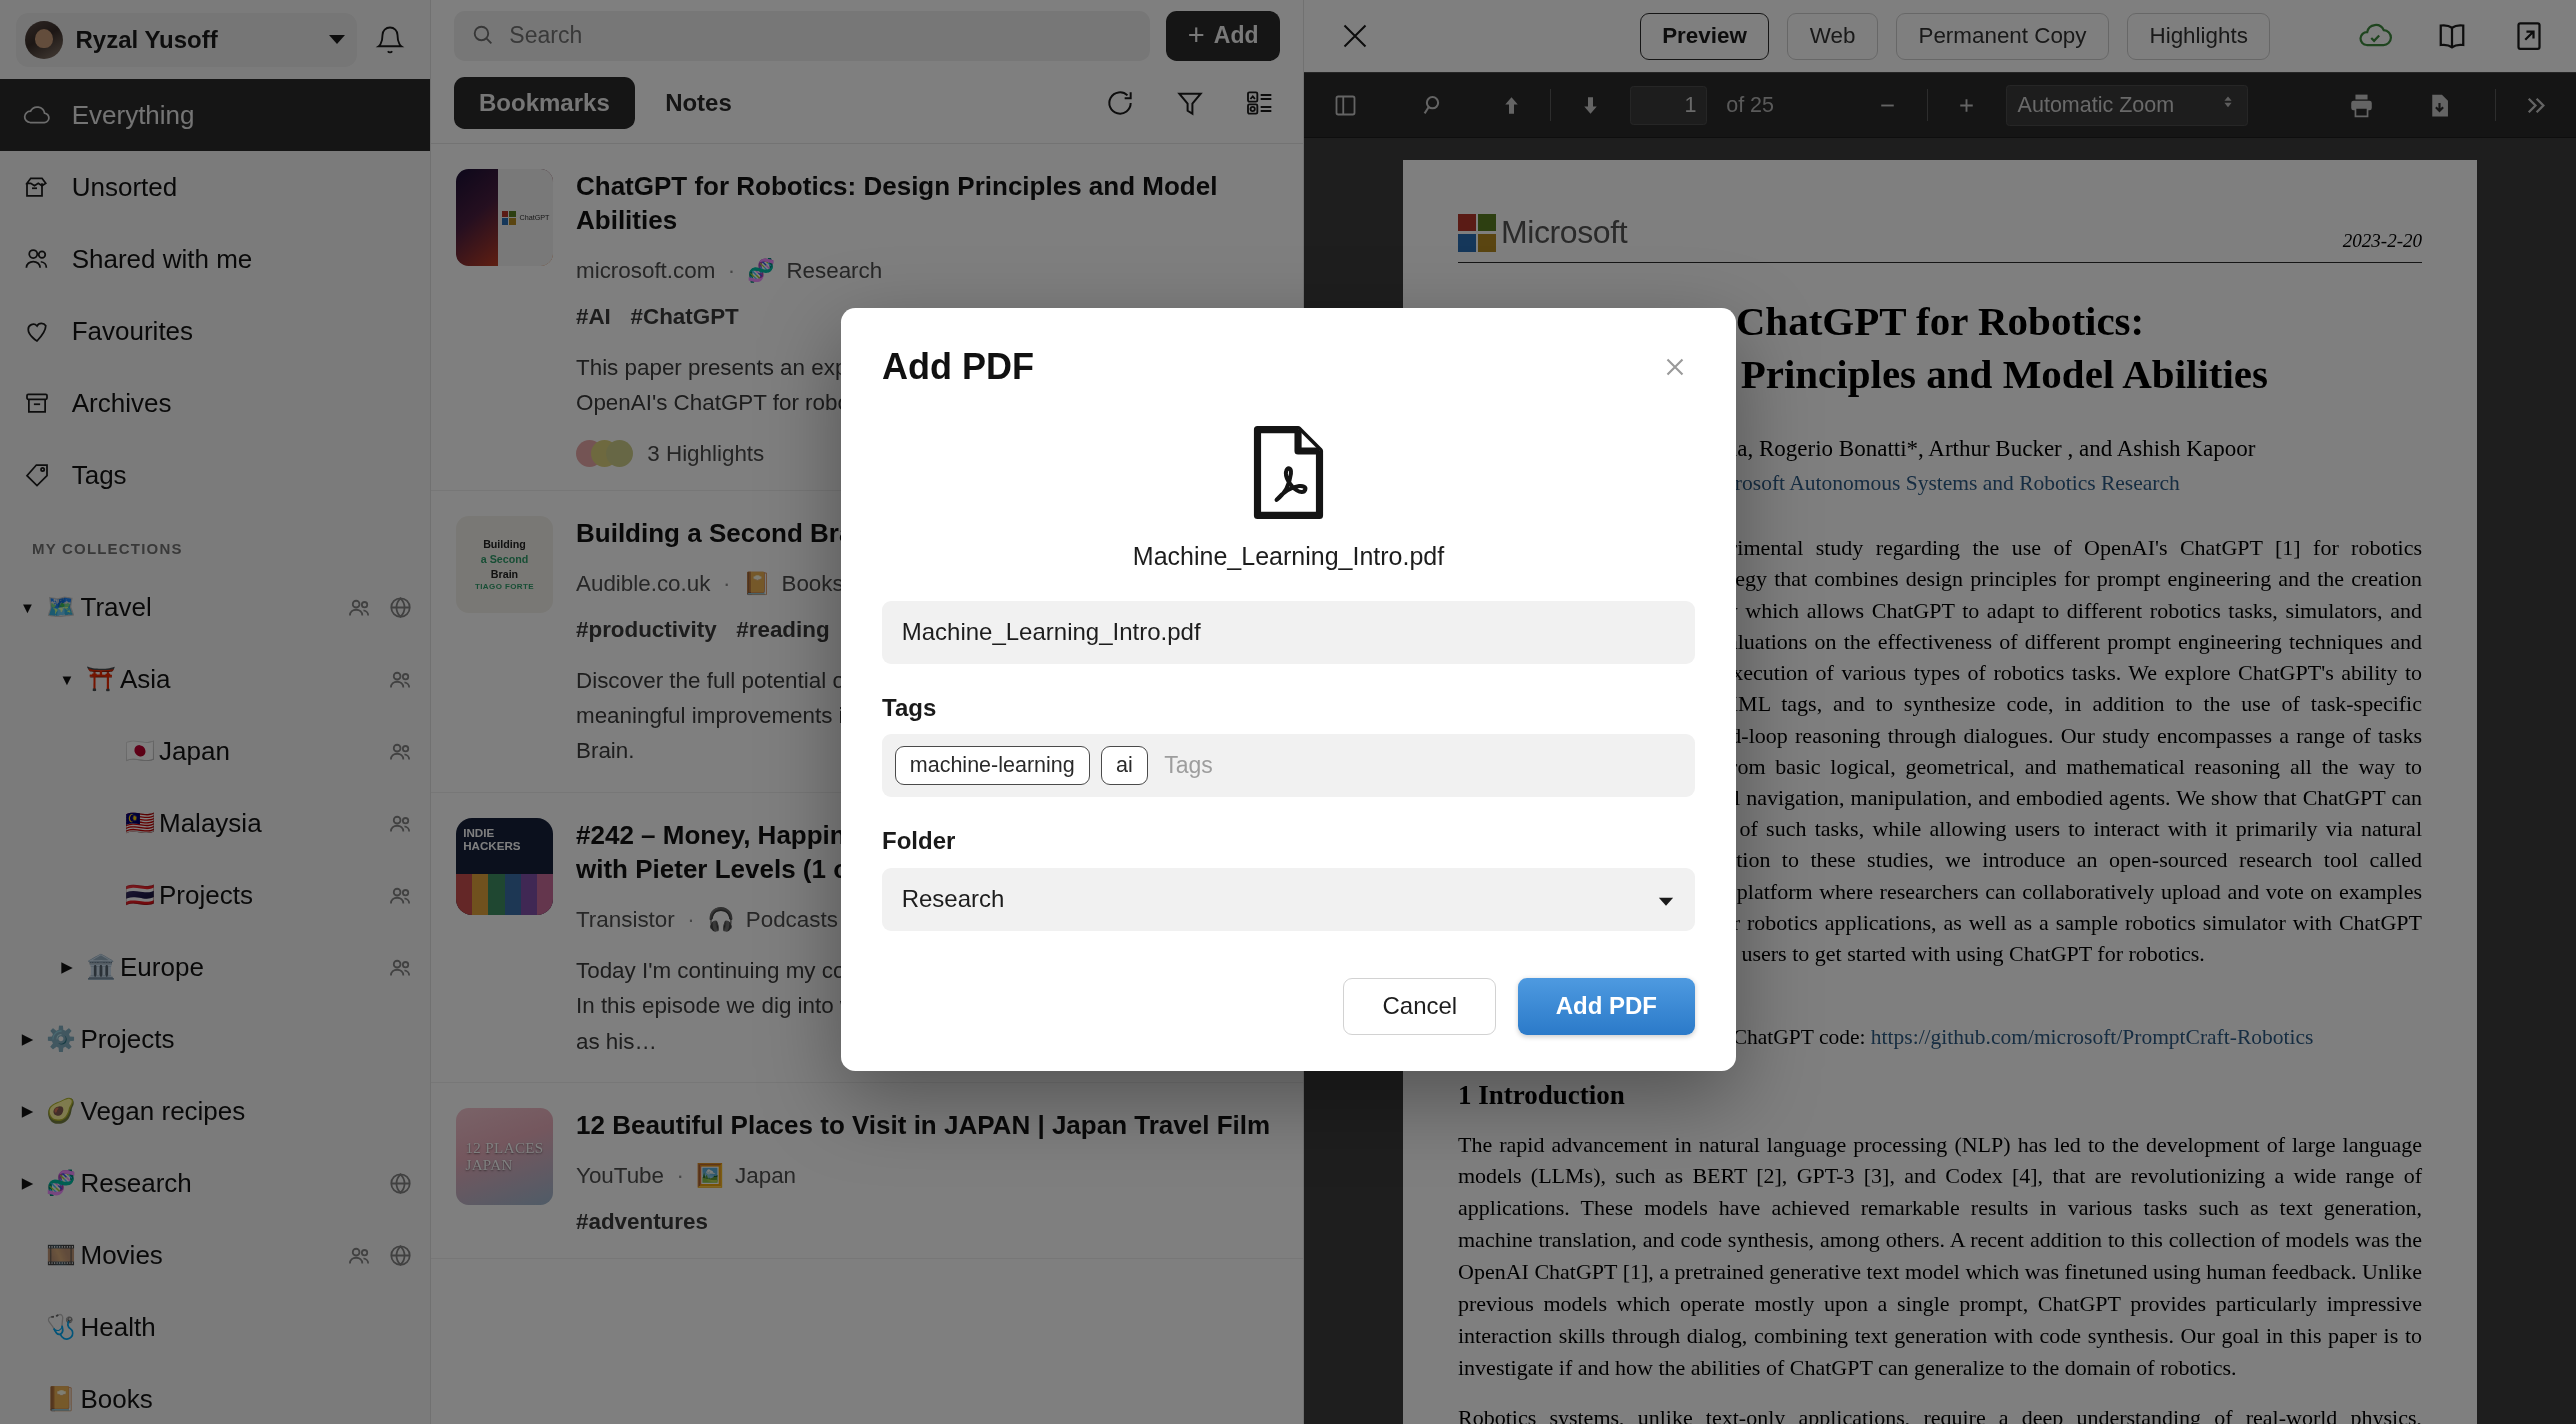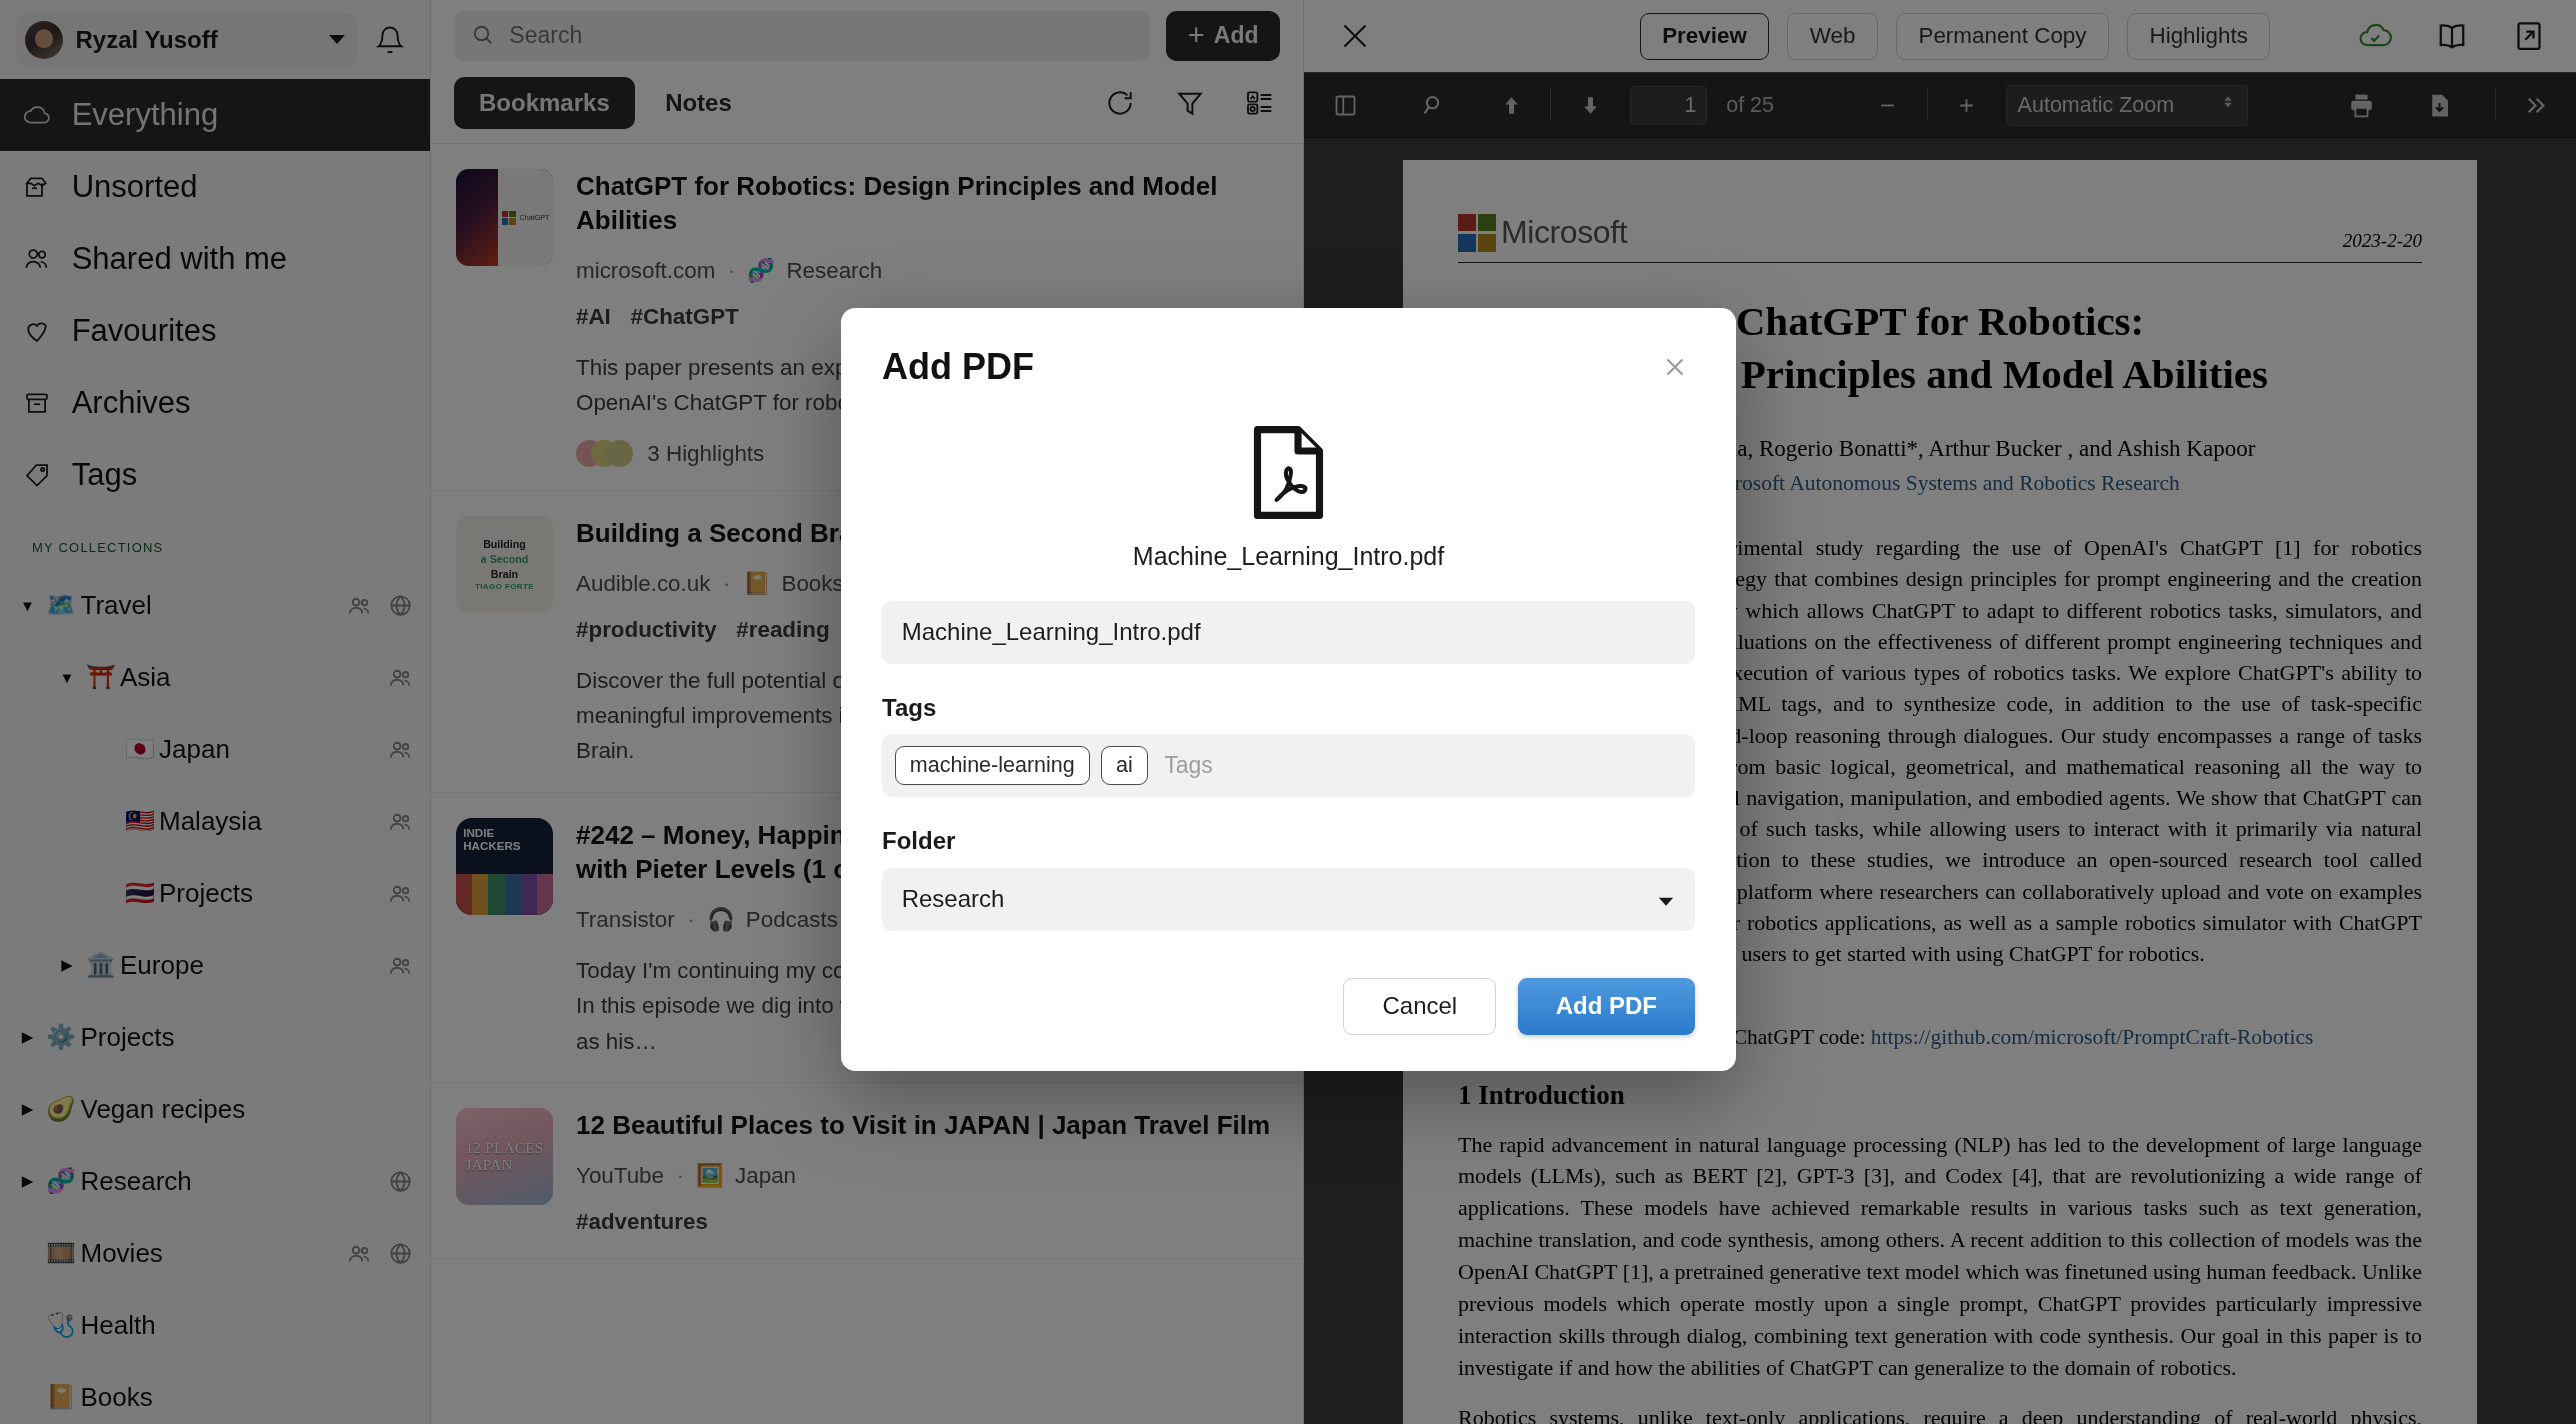--- a/index.html
+++ b/index.html
@@ -37,27 +37,27 @@
     border-right: 8px solid transparent; border-top: 9.8px solid #1b1b1b;
   }
   .bell-btn { width: 48px; height: 48px; display:flex; align-items:center; justify-content:center; cursor:pointer; }
 
   .nav-list { padding-top: 3.6px; }
   .nav-item {
     display: flex; align-items: center; gap: 18px;
     height: 72px; padding: 0 19.7px; cursor: pointer;
   }
   .nav-item .ico { width: 34px; height: 34px; flex: none; display:flex; align-items:center; justify-content:center; }
-  .nav-item .lbl { font-size: 31px; color: #131313; }
+  .nav-item .lbl { font-size: 26px; color: #131313; }
   .nav-item.active { background: #2b2b2b; }
   .nav-item.active .lbl { color: #e8e8e8; font-weight: 400; }
 
   .section-head {
-    font-size: 13px; letter-spacing: 1.2px; color: #14532d;
-    padding: 29px 0 14.3px 32px; font-weight: 400;
+    font-size: 15px; letter-spacing: 1.2px; color: #737373;
+    padding: 29px 0 14.3px 32px; font-weight: 700;
   }
   .col-item {
     display: flex; align-items: center; height: 72px; cursor: pointer;
     padding-right: 16px; position: relative;
   }
   .twisty { width: 30px; flex: none; display:flex; align-items:center; justify-content:center; font-size:15px; color:#111; }
   .twisty.spacer { visibility: hidden; }
   .col-emoji { font-size: 24px; width: 38px; flex:none; text-align:center; }
   .col-label { font-size: 26px; color: #131313; flex: 1; white-space: nowrap; }
   .col-badges { display:flex; align-items:center; gap: 14.3px; }

